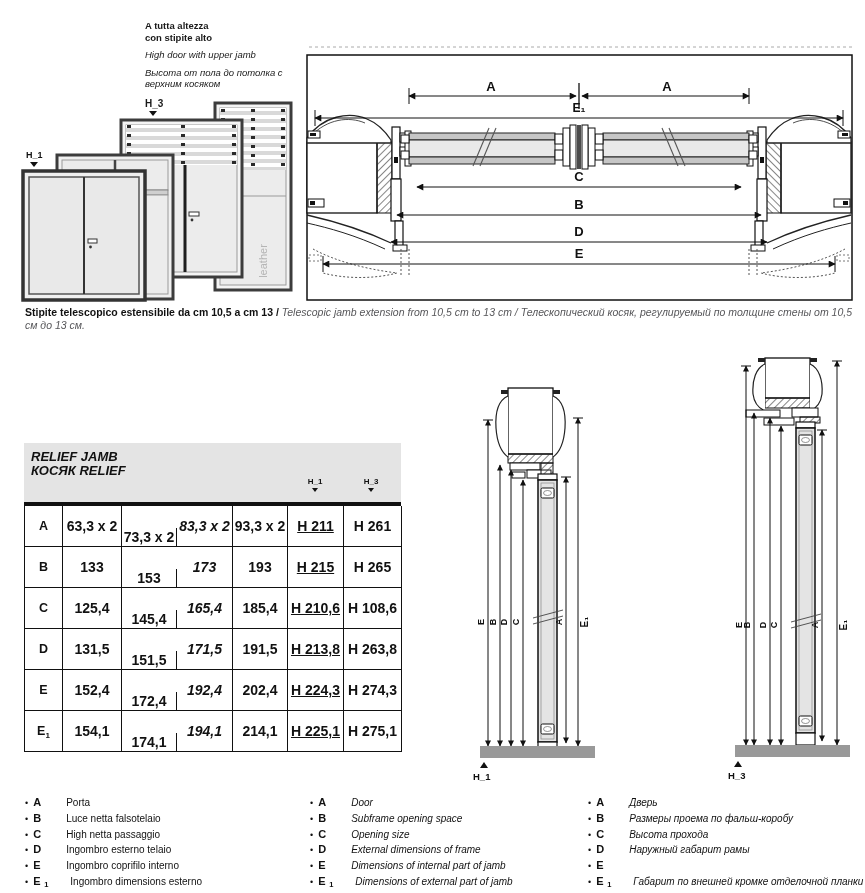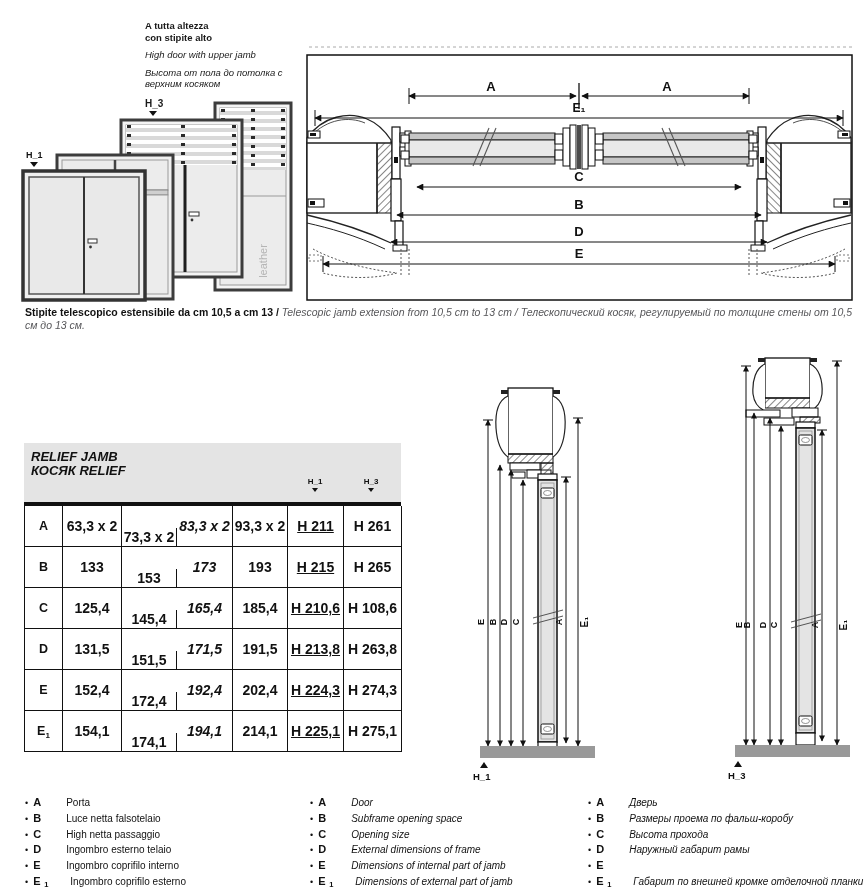--- a/index.html
+++ b/index.html
@@ -447,21 +447,21 @@
   <div class="lg-item">
       <span class="lg-b">•</span>
       <span class="lg-l">E</span>
       <span class="lg-s"></span>
       <span class="lg-t">Ingombro coprifilo interno</span>
     </div>
   <div class="lg-item">
       <span class="lg-b">•</span>
       <span class="lg-l">E</span>
       <span class="lg-s">1</span>
-      <span class="lg-t">Ingombro coprifilo esterno</span>
+      <span class="lg-t">Ingombro dimensions esterno</span>
     </div>
 </div>
 
 <div class="abs lg lg-en">
   <div class="lg-item">
       <span class="lg-b">•</span>
       <span class="lg-l">A</span>
       <span class="lg-s"></span>
       <span class="lg-t">Door</span>
     </div>

